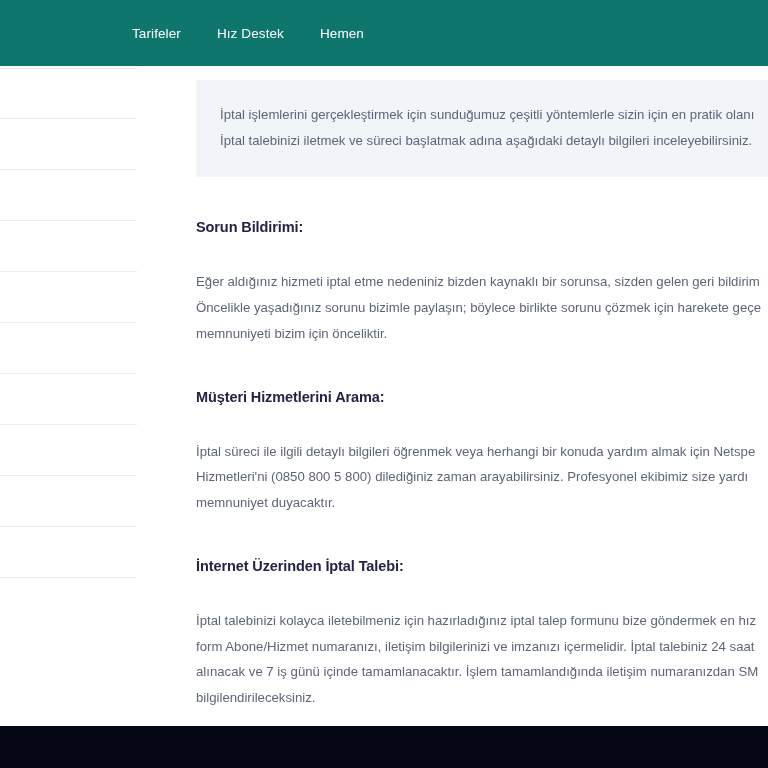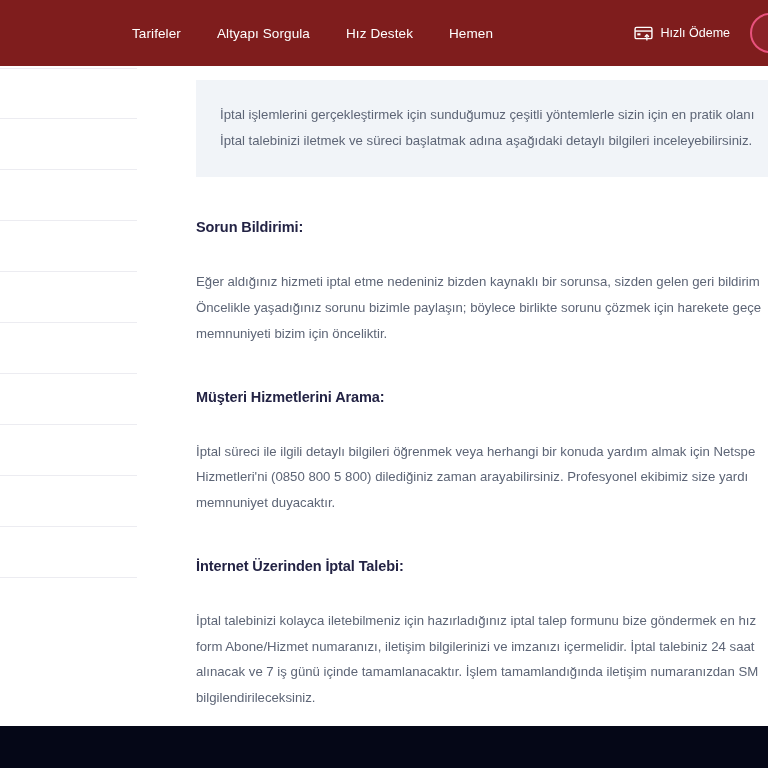--- a/index.html
+++ b/index.html
@@ -25,21 +25,21 @@
     overflow: hidden;
     background: #ffffff;
   }
 
   
   .navbar {
     position: absolute;
     top: 0; left: 0;
     width: 768px;
     height: 66px;
-    background: #7f1d1d;
+    background: #0f766e;
     display: flex;
     align-items: center;
     z-index: 30;
   }
 
   .nav-links {
     display: flex;
     align-items: center;
     gap: 0;
     margin-left: 132px;
@@ -176,40 +176,24 @@
   }
 </style>
 </head>
 <body>
 
 <div class="page">
 
   <nav class="navbar">
     <div class="nav-links">
       <a class="nav-link">Tarifeler</a>
-      <a class="nav-link">Altyapı Sorgula</a>
       <a class="nav-link">Hız Destek</a>
       <a class="nav-link">Hemen</a>
     </div>
 
-    <div class="nav-right">
-      <div class="quick-pay">
-        <span>
-          <svg class="card-icon" viewBox="0 0 20 16" fill="none" xmlns="http://www.w3.org/2000/svg">
-            <rect x="1" y="1.5" width="18" height="12" rx="1.6" stroke="#ffffff" stroke-width="1.5"></rect>
-            <line x1="1" y1="5.4" x2="19" y2="5.4" stroke="#ffffff" stroke-width="1.5"></line>
-            <rect x="3.4" y="7.8" width="3.4" height="2.2" fill="#ffffff"></rect>
-            <path d="M13.6 15.4V9.6" stroke="#ffffff" stroke-width="1.4"></path>
-            <path d="M11.8 11.2l1.8-1.8 1.8 1.8" stroke="#ffffff" stroke-width="1.4" fill="none" stroke-linecap="round" stroke-linejoin="round"></path>
-          </svg>
-        </span>
-        <span>Hızlı Ödeme</span>
-      </div>
-      <div class="avatar-pill"></div>
-    </div>
   </nav>
 
   <aside class="sidebar">
     <div class="side-item">
       
     </div>
     <div class="side-item">
       
     </div>
     <div class="side-item">

